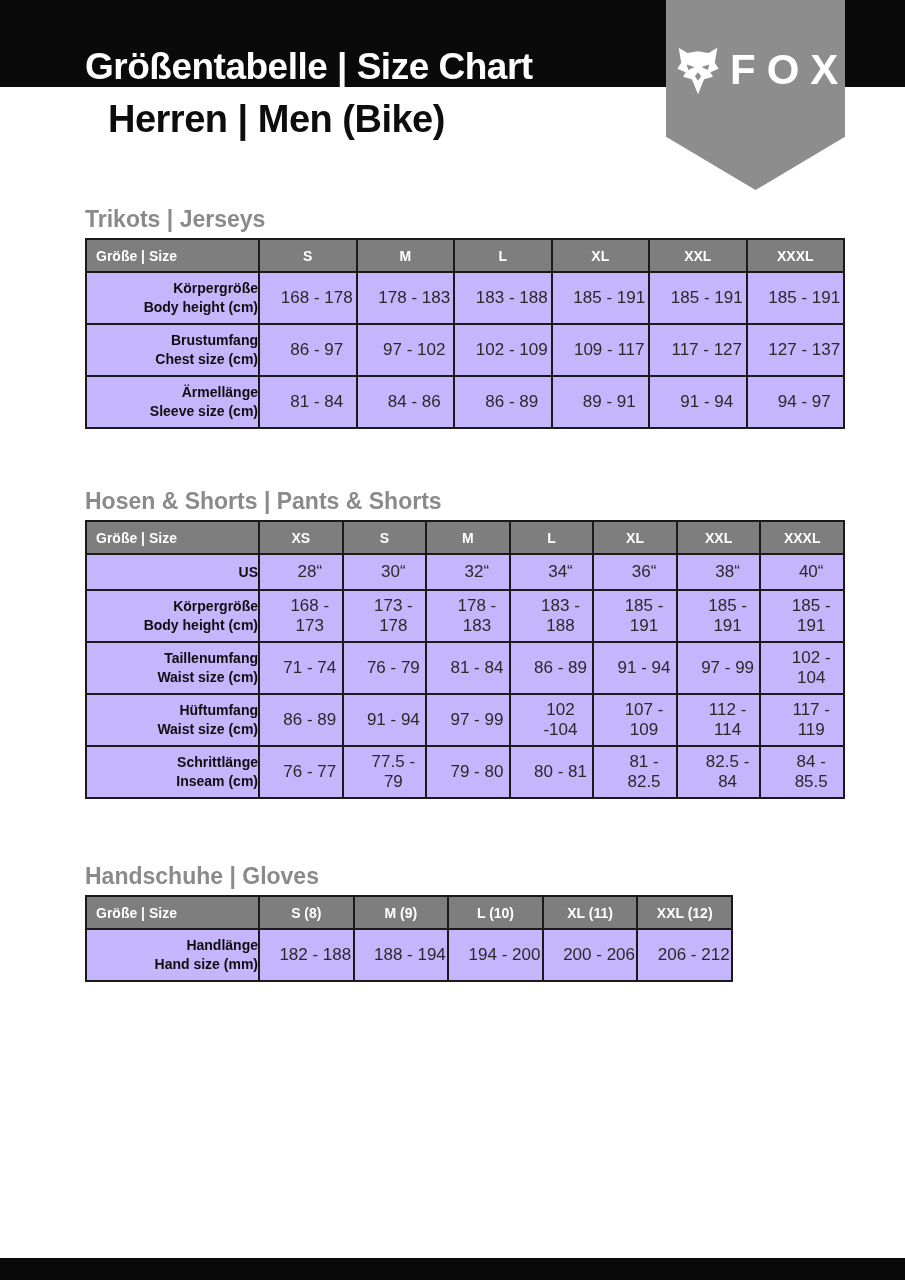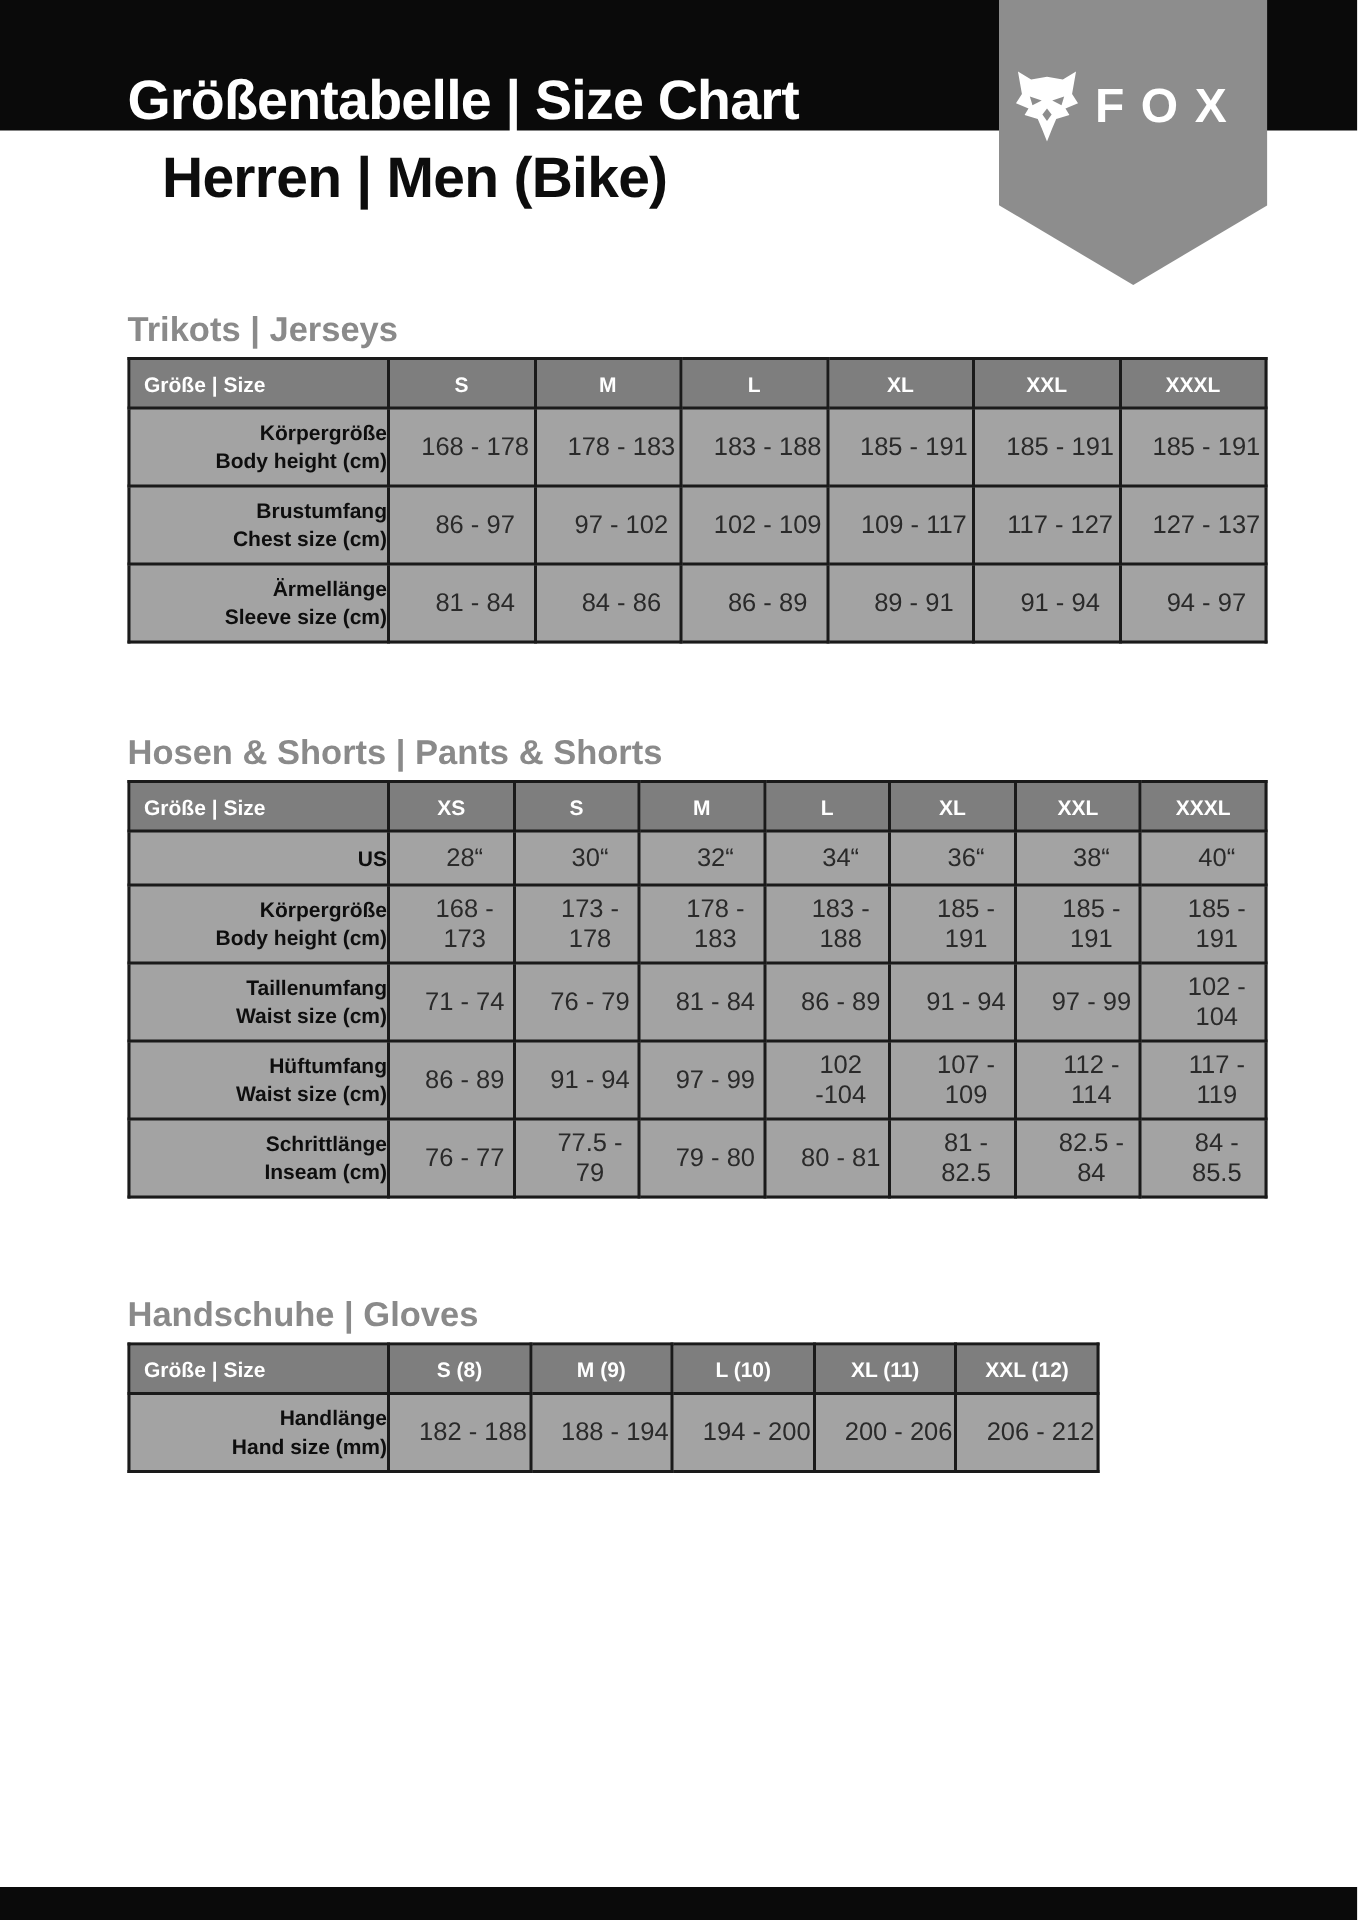--- a/index.html
+++ b/index.html
@@ -41,42 +41,42 @@
     background:#8d8d8d;
     clip-path:polygon(0 0, 100% 0, 100% 72%, 50% 100%, 0 72%);
   }
   .fox-head {
     position:absolute; top:46px; left:10px;
     width:44px; height:50px;
   }
   .brand-text {
     position:absolute; top:50px; left:64px;
     color:#ffffff;
-    font-size:32px; line-height:40px; font-weight:bold;
+    font-size:42px; line-height:40px; font-weight:bold;
     letter-spacing:11px;
     white-space:nowrap;
   }
 
   
   .sec { position:absolute; left:85px; }
   .sec-1 { top:206px; }
   .sec-2 { top:488px; }
   .sec-3 { top:863px; }
   .sec-title {
     color:#8a8a8a;
     font-size:23px; line-height:26px; font-weight:bold;
     margin:0 0 6px 0;
     white-space:nowrap;
   }
 
   
   table.size-table {
     border-collapse:collapse;
     table-layout:fixed;
-    background:#a3a3a3;
+    background:#c4b5fd;
   }
   .size-table th, .size-table td {
     border:2px solid #1a1a1a;
     overflow:hidden;
   }
   .size-table thead tr { height:33px; }
   .size-table th {
     background:#7e7e7e;
     color:#ffffff;
     font-size:14px; font-weight:bold;

